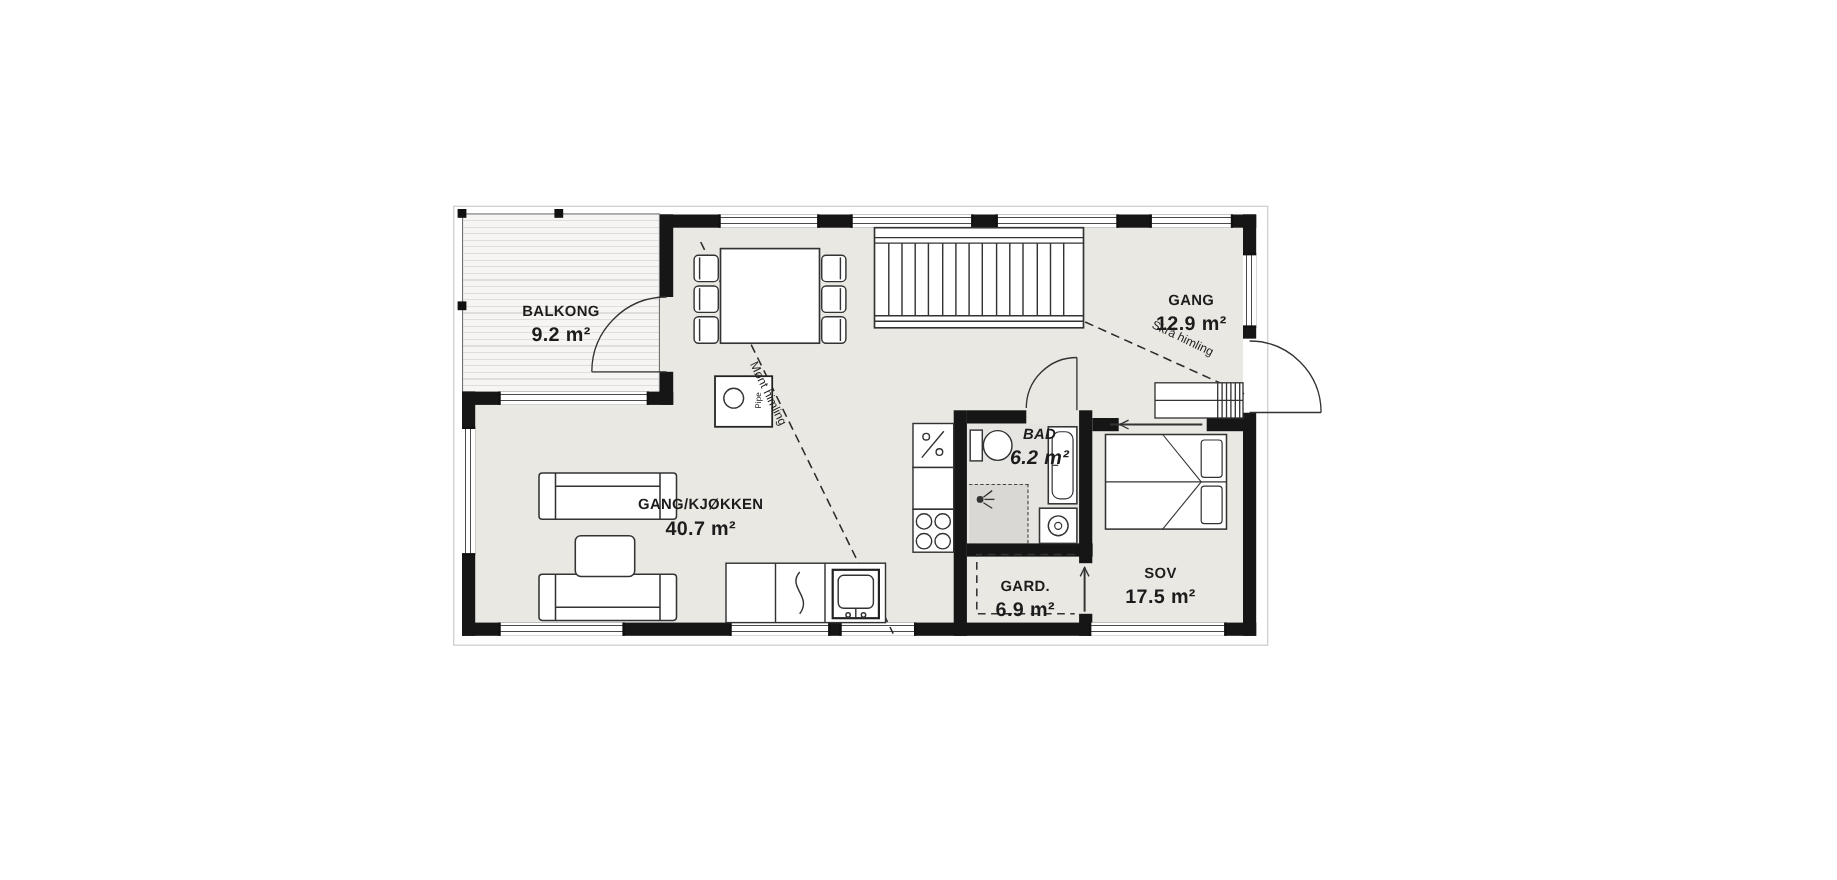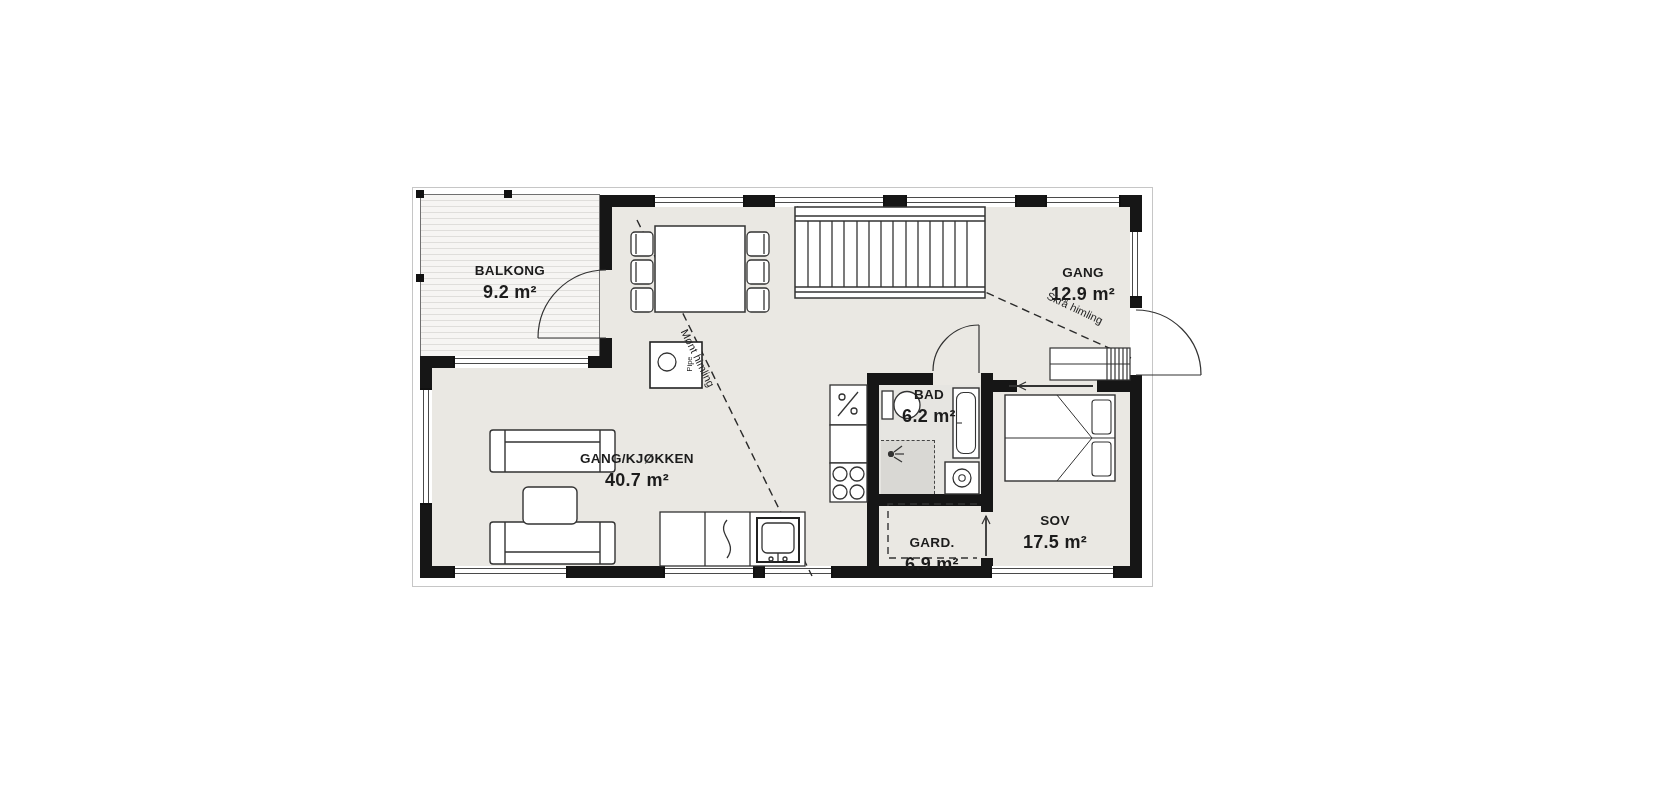--- a/index.html
+++ b/index.html
@@ -221,37 +221,37 @@
     <g stroke="#333" fill="none">
       <line x1="604" y1="196" x2="688" y2="196" stroke-width="1.8"></line>
       <polyline points="621,192 613,196 621,200" stroke-width="1.2"></polyline>
     </g>
     <g stroke="#333" fill="none">
       <line x1="581" y1="326" x2="581" y2="366" stroke-width="1.8"></line>
       <polyline points="577,334 581,326 585,334" stroke-width="1.2"></polyline>
     </g>
   </svg>
 
-  <div class="room-label" style="left:105px;top:72px;">
+  <div class="room-label" style="left:105px;top:84px;">
     <div>BALKONG</div>
     <div class="area">9.2 m²</div>
   </div>
   <div class="room-label" style="left:232px;top:260px;">
     <div>GANG/KJØKKEN</div>
     <div class="area">40.7 m²</div>
   </div>
   <div class="room-label" style="left:678px;top:74px;">
     <div>GANG</div>
     <div class="area">12.9 m²</div>
   </div>
-  <div class="room-label" style="left:524px;top:196px;">
+  <div class="room-label" style="left:540px;top:196px;font-style:italic;">
     <div>BAD</div>
     <div class="area">6.2 m²</div>
   </div>
-  <div class="room-label" style="left:527px;top:344px;">
+  <div class="room-label" style="left:527px;top:334px;">
     <div>GARD.</div>
     <div class="area">6.9 m²</div>
   </div>
   <div class="room-label" style="left:650px;top:322px;">
     <div>SOV</div>
     <div class="area">17.5 m²</div>
   </div>
 
   <div class="rot-label" style="left:293px;top:168px;transform:translate(-50%,-50%) rotate(64deg);">Mønt himling</div>
   <div class="rot-label" style="left:670px;top:118px;transform:translate(-50%,-50%) rotate(25.5deg);">Skrå himling</div>

